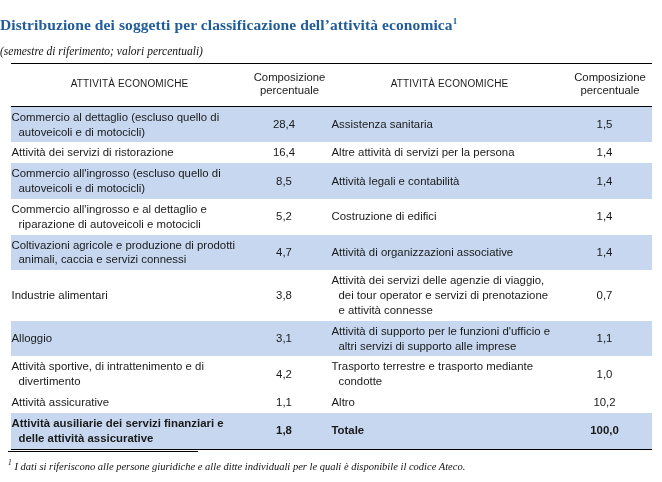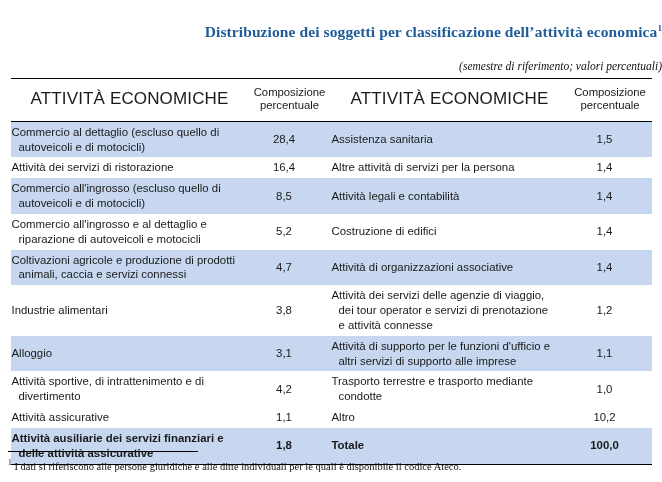--- a/index.html
+++ b/index.html
@@ -11,22 +11,22 @@
     width: 662px;
     height: 482px;
     overflow: hidden;
     font-family: "Liberation Sans", sans-serif;
     color: #1a1a1a;
     position: relative;
   }
 
   
   .title-block {
-    padding-top: 23px;
-    text-align: right;
+    padding-top: 16px;
+    text-align: left;
   }
   .doc-title {
     font-family: "Liberation Serif", serif;
     font-weight: bold;
     font-size: 15.5px;
     color: #1F5C99;
     letter-spacing: 0.1px;
     line-height: 1.1;
     display: block;
   }
@@ -34,21 +34,21 @@
     font-size: 9px;
     vertical-align: super;
     font-weight: bold;
   }
   .doc-subtitle {
     font-family: "Liberation Serif", serif;
     font-style: italic;
     font-size: 11.5px;
     color: #111111;
     display: block;
-    margin-top: 20px;
+    margin-top: 12px;
     line-height: 1.1;
   }
 
   
   .table-wrap {
     margin: 0 auto;
     width: 641px;
     position: relative;
   }
   .rule-top {
@@ -77,21 +77,21 @@
   
   .hdr td {
     font-size: 11.3px;
     color: #1a1a1a;
     text-align: center;
     vertical-align: middle;
     padding: 7px 4px 8px 4px;
     line-height: 1.2;
     white-space: pre-line;
   }
-  .hdr td.h-lab { letter-spacing: 0.15px; font-size: 17px; }
+  .hdr td.h-lab { letter-spacing: 0.15px; font-size: 10px; }
 
   
   tbody td {
     font-size: 11.4px;
     line-height: 1.3;
     vertical-align: middle;
     padding: 3px 0;
     color: #1a1a1a;
   }
   td.lab {
@@ -117,20 +117,21 @@
   .sel {
     background: #a8bfdc;
   }
 
   
   .footnote-area {
     position: absolute;
     left: 0;
     bottom: 0;
     width: 662px;
+    font-style: italic;
   }
   .fn-rule {
     width: 190px;
     border-top: 1.1px solid #000;
     margin-left: 8px;
     margin-bottom: 6px;
   }
   .fn-text {
     font-family: "Liberation Serif", serif;
     font-size: 10.5px;
@@ -211,21 +212,21 @@
         <tr class="band">
           <td class="lab"><span class="txt">Coltivazioni agricole e produzione di prodotti animali, caccia e servizi connessi</span></td>
           <td class="val">4,7</td>
           <td class="lab"><span class="txt">Attività di organizzazioni associative</span></td>
           <td class="val">1,4</td>
         </tr>
         <tr>
           <td class="lab"><span class="txt">Industrie alimentari</span></td>
           <td class="val">3,8</td>
           <td class="lab"><span class="txt">Attività dei servizi delle agenzie di viaggio, dei tour operator e servizi di prenotazione e attività connesse</span></td>
-          <td class="val">1,2</td>
+          <td class="val">0,7</td>
         </tr>
         <tr class="band">
           <td class="lab"><span class="txt">Alloggio</span></td>
           <td class="val">3,1</td>
           <td class="lab"><span class="txt">Attività di supporto per le funzioni d'ufficio e altri servizi di supporto alle imprese</span></td>
           <td class="val">1,1</td>
         </tr>
         <tr>
           <td class="lab"><span class="txt">Attività sportive, di intrattenimento e di divertimento</span></td>
           <td class="val">4,2</td>

